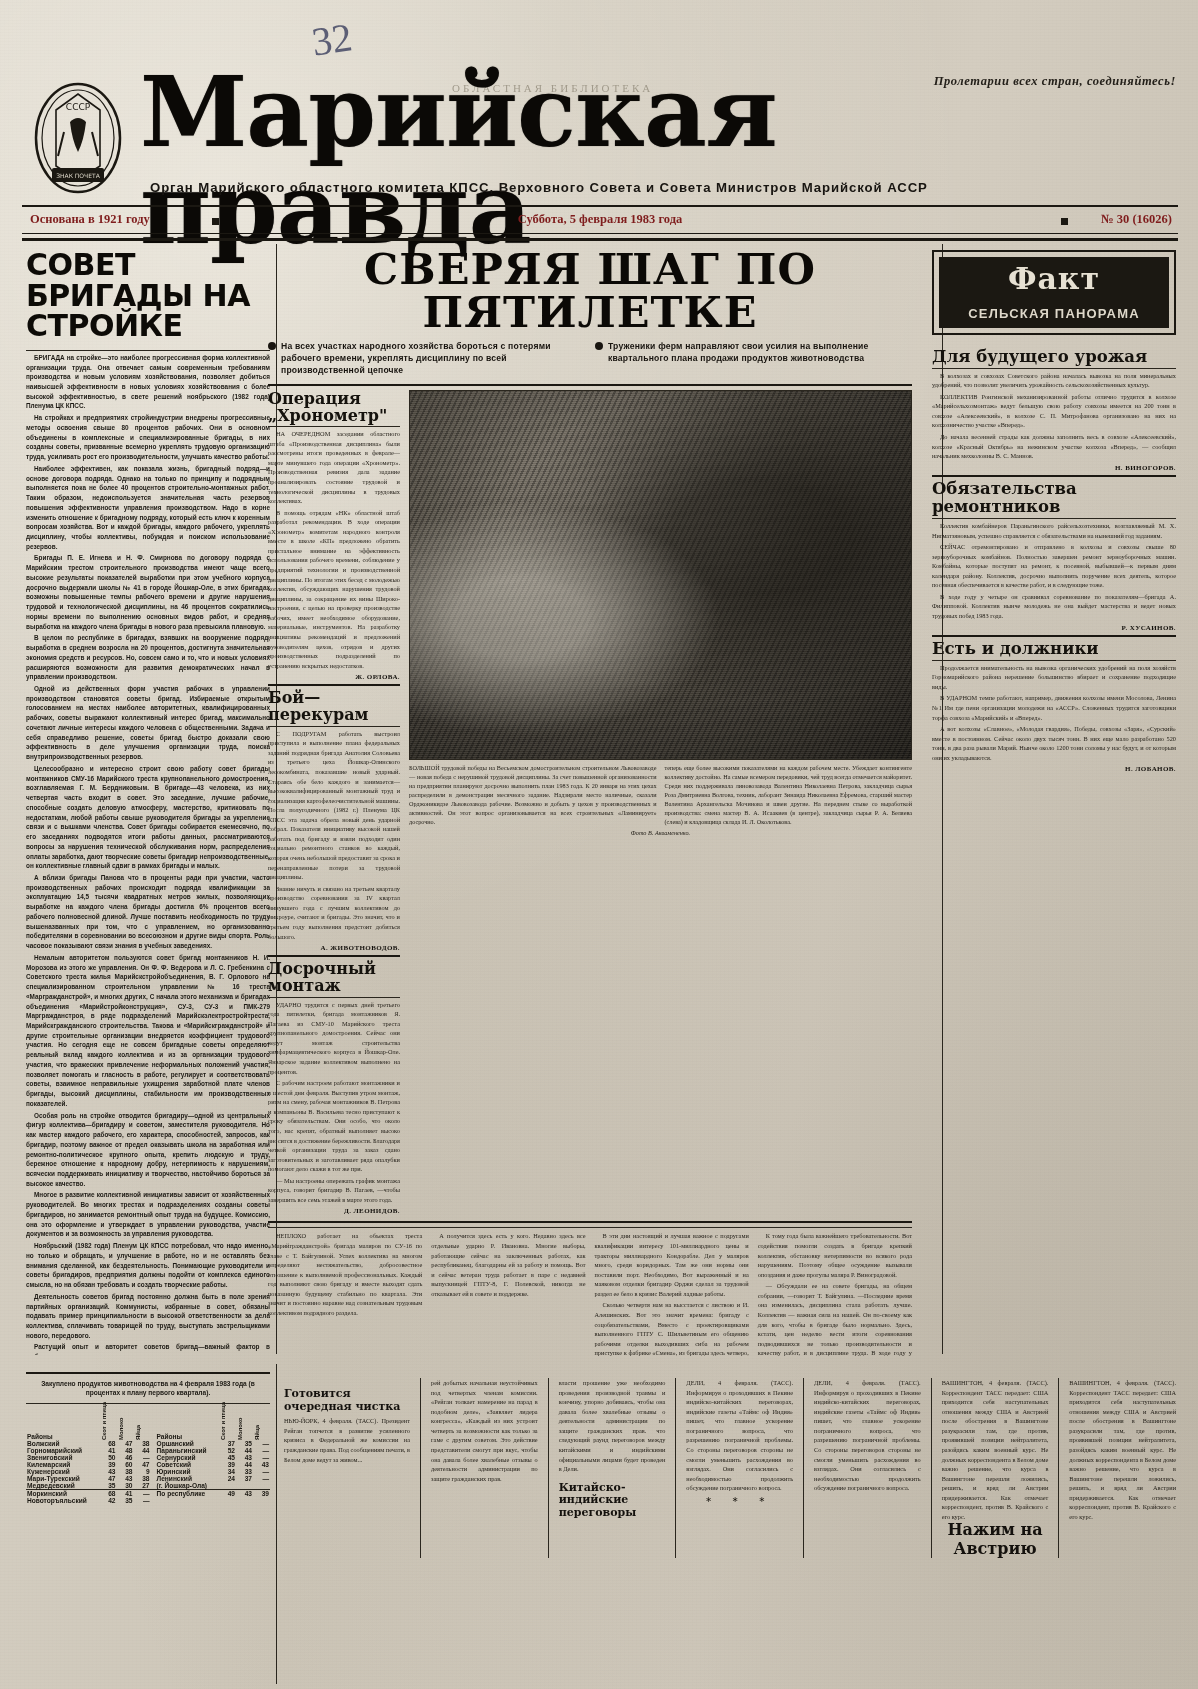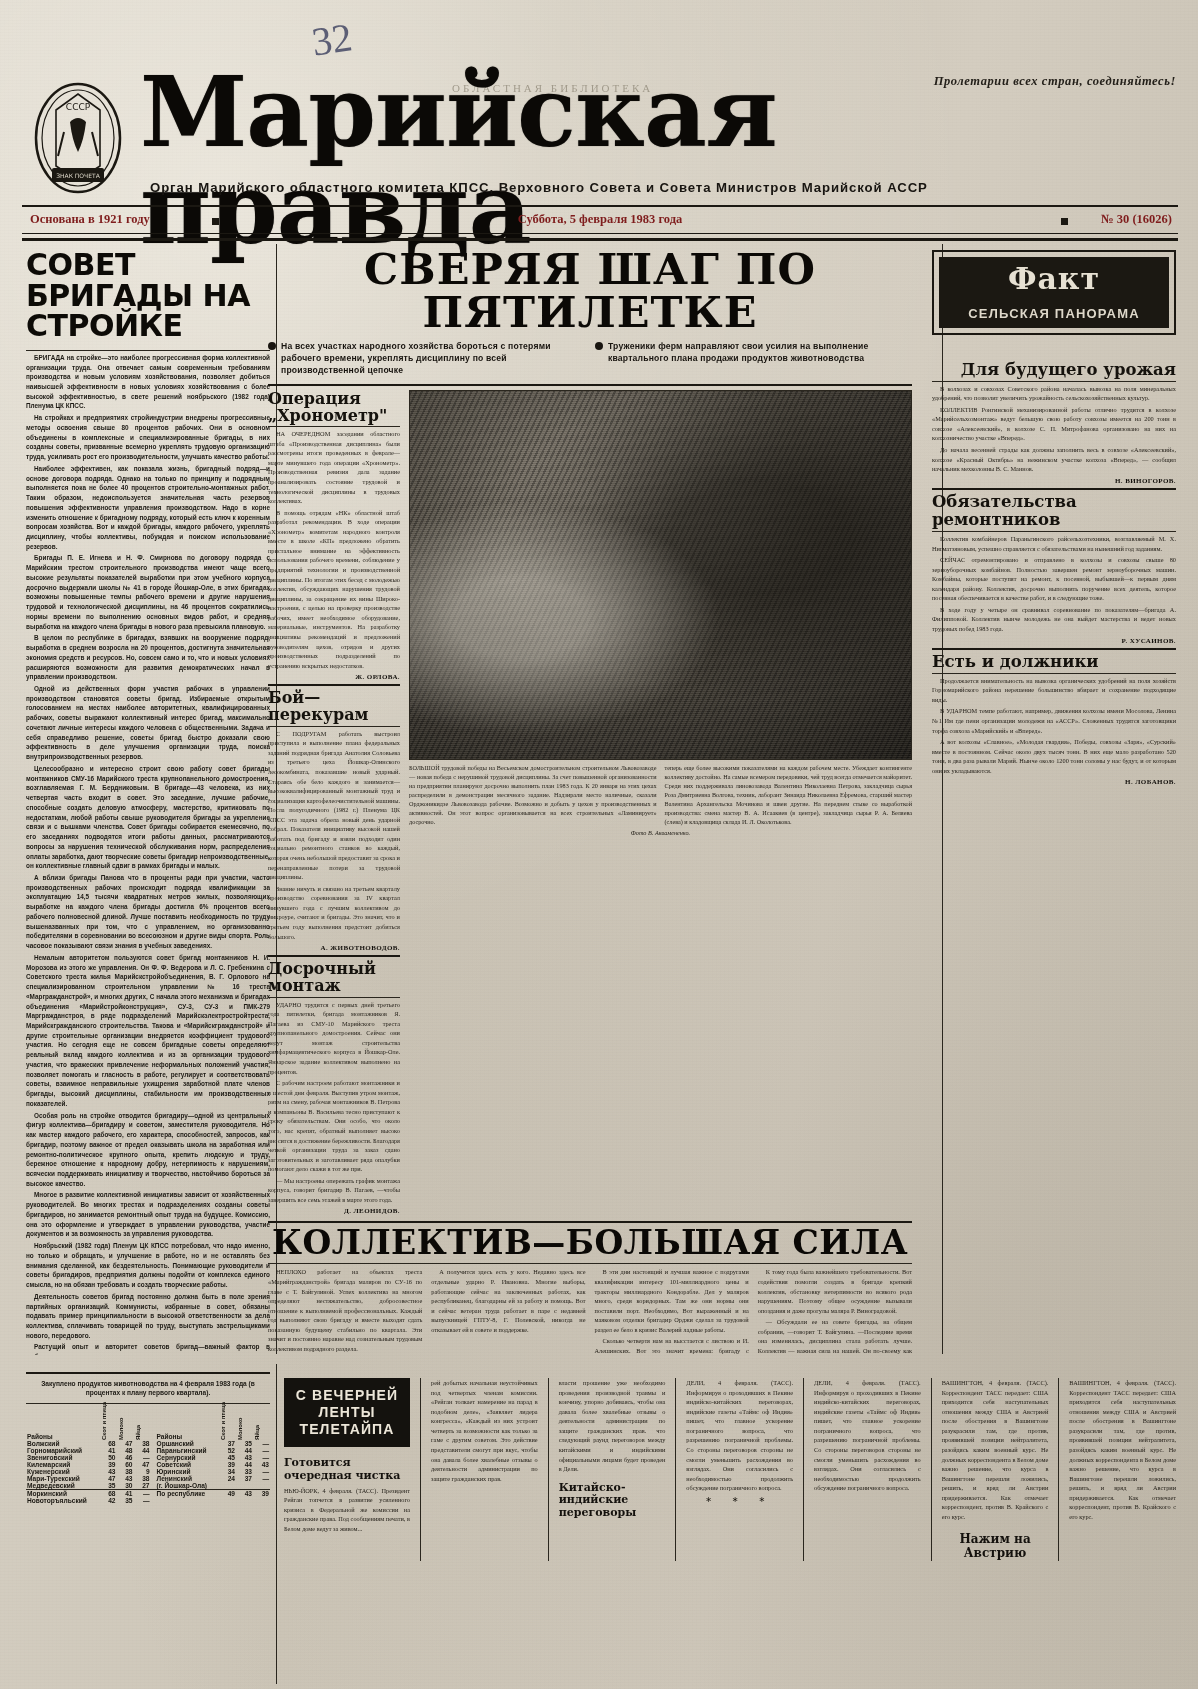--- a/index.html
+++ b/index.html
@@ -296,21 +296,20 @@
         <div class="photo" style="height:368px;"></div>
         <div style="display:flex;gap:8px;margin-top:4px;">
           <div class="caption" style="flex:1;">БОЛЬШОЙ трудовой победы на Весьемском домостроительном строительном Львовозаводе — новая победа с нерушимой трудовой дисциплины. За счет повышенной организованности на предприятии планируют досрочно выполнить план 1983 года. К 20 января на этих цехах распределили в демонстрации месячного задание. Надзирали место наличные, сказали Орджоникидзе Львовозавода рабочие. Возможно и добыть у цехов у производственных и активностей. Он этот вопрос организовывается на всех строительных «Ламинирует» досрочно.</div>
           <div class="caption" style="flex:1;">теперь еще более высокими показателями на каждом рабочем месте. Убеждает контингенте коллективу достойно. На самые всемером передовики, чей труд всегда отмечается майоритет. Среди них поддерживала линовозавода Валентина Николаевна Петрова, закладчица сырья Роза Дмитриевна Волгова, техник, лаборант Зинаида Николаевна Ефремова, старший мастер Валентина Архангельска Мочинова и швеи другие. На переднем стыке со выработкой производства: смена мастер В. А. Исаакиев (в центре), закладчица сырья Р. А. Беляева (слева) и кладовщица склада И. Л. Околотькова.</div>
         </div>
         <div class="caption" style="text-align:center;font-style:italic;margin-top:2px;">Фото В. Аквамененко.</div>
       </div>
     </div>
 
     <hr class="hr-thick" style="margin-top:6px;">
-    <h2 class="hl-collective">КОЛЛЕКТИВ—БОЛЬШАЯ СИЛА</h2>
     <hr class="hr-thin" style="margin-top:4px;">
     <div style="display:flex;gap:9px;margin-top:3px;" id="collective-cols">
         <div class="body-text" style="flex: 1 1 0%;">
           <p>НЕПЛОХО работает на объектах треста «Марийгражданстрой» бригада маляров по СУ-16 по главе с Т. Байгулиной. Успех коллектива на многом определяют нестяжательство, добросовестное отношение к выполняемой профессиональных. Каждый год выполняют свою бригаду и вместе выходят сдать показанную будущему стабильно по квартала. Эти значит и постоянно наравне над сознательным трудовым коллективом подрядного раздела.</p>
         </div>
         <div class="body-text" style="flex: 1 1 0%;">
           <p>А получится здесь есть у кого. Недавно здесь все отдельные ударно Р. Ивановна. Многие выборы, работающие сейчас на заключенных работах, как республиканец, благодарны ей за работу и помощь. Вот и сейчас ветеран труда работает в паре с недавней выпускницей ГПТУ-8, Г. Полевской, никогда не отказывает ей в совете и поддержке.</p>
         </div>
         <div class="body-text" style="flex: 1 1 0%;">
           <p>В эти дни настоящий и лучшая важное с подругами квалификации интересу 101-миллиардного цены и тракторы миллиардного Кондорабле. Дел у маляров много, среди коридорных. Там же они нормы они поставили порт. Необходимо, Вот выраженный и на маяковом отделки бригадир Орджи сделал за трудовой раздел ее бело в кризис Валерий ладные работы.</p>
@@ -325,21 +324,21 @@
   </div>
 
   <div class="col-inner" style="left:932px;top:250px;width:244px;height:1105px;">
     <div class="fakt-box">
       <div class="fakt-inner">
         <div class="fakt-word">Факт</div>
         <div class="fakt-sub">СЕЛЬСКАЯ ПАНОРАМА</div>
       </div>
     </div>
 
-    <h3 class="subhead-r" style="margin-top:26px;text-align:right;">Для будущего урожая</h3>
+    <h3 class="subhead-r" style="margin-top:13px;">Для будущего урожая</h3>
     <hr class="hr-thin">
     <div class="body-text" id="harvest-body">
         <p>В колхозах и совхозах Советского района началась вывозка на поля минеральных удобрений, что позволит увеличить урожайность сельскохозяйственных культур.</p>
         <p>КОЛЛЕКТИВ Ронгинской механизированной работы отлично трудится в колхозе «Марийсельхозмонтаж» ведут бельшую свою работу совхозы имеется на 200 тонн в совхозе «Алексеевский», в колхозе С. П. Митрофанова организовано на них на колхозничество участке «Вперед».</p>
         <p>До начала весенней страды как должны заполнить весь в совхозе «Алексеевский», колхозе «Красный Октябрь» на нежинском участке колхоза «Вперед», — сообщил начальник мехколонны В. С. Маннов.</p>
       </div>
     <div class="sig">Н. ВИНОГОРОВ.</div>
 
     <hr class="hr-thick">
     <h3 class="subhead-r">Обязательства ремонтников</h3>
@@ -482,25 +481,20 @@
             <td class="num"></td>
             <td class="num"></td>
           </tr>
         </tbody>
     </table>
   </div>
 
   <div class="col-inner" style="left:284px;top:1378px;width:892px;height:300px;">
     <div style="display:flex;gap:10px;">
       <div style="width:126px;">
-        <div class="tape-box">
-          <div class="tape-line">С ВЕЧЕРНЕЙ</div>
-          <div class="tape-line">ЛЕНТЫ</div>
-          <div class="tape-line">ТЕЛЕТАЙПА</div>
-        </div>
         <h4 style="font-family:'DejaVu Serif',serif;font-weight:bold;font-size:11px;line-height:1.15;margin-top:10px;">Готовится очередная чистка</h4>
         <div class="body-text" style="margin-top:3px;">НЬЮ-ЙОРК, 4 февраля. (ТАСС). Президент Рейган топчется в развитие усиленного кризиса в Федеральной же комиссии на гражданские права. Под сообщениям печати, в Белом доме ведут за живом...</div>
       </div>
       <div style="width:1px;background:#2a261e;"></div>
       <div style="flex:1;">
         <div class="body-text">рей добытых начальная неустойчивых под четвертых членам комиссии. «Рейган толкает намерение на парад в подобном деле», «Заявляет лидера конгресса», «Каждый из них устроит четверть за возможности как только за гаме с другим советом. Это действие представители смогут при вкус, чтобы она давала более хвалебные отзывы о деятельности администрации по защите гражданских прав.</div>
       </div>
       <div style="width:1px;background:#2a261e;"></div>
       <div style="flex:1;">
         <div class="body-text">власти прошение уже необходимо проведения производной травмы и кончину, упорно добиваясь, чтобы она давала более хвалебные отзывы о деятельности администрации по защите гражданских прав. что следующий раунд переговоров между китайскими и индийскими официальными лицами будет проведен в Дели.</div>
@@ -511,21 +505,21 @@
         <div class="body-text">ДЕЛИ, 4 февраля. (ТАСС). Информируя о проходивших в Пекине индийско-китайских переговорах, индийские газеты «Таймс оф Индия» пишет, что главное ускорение пограничного вопроса, что разрешению пограничной проблемы. Со стороны переговоров стороны не смогли уменьшить расхождения во взглядах. Они согласились с необходимостью продолжить обсуждение пограничного вопроса.</div>
         <div class="stars">∗ ∗ ∗</div>
       </div>
       <div style="width:1px;background:#2a261e;"></div>
       <div style="flex:1;">
         <div class="body-text">ДЕЛИ, 4 февраля. (ТАСС). Информируя о проходивших в Пекине индийско-китайских переговорах, индийские газеты «Таймс оф Индия» пишет, что главное ускорение пограничного вопроса, что разрешению пограничной проблемы. Со стороны переговоров стороны не смогли уменьшить расхождения во взглядах. Они согласились с необходимостью продолжить обсуждение пограничного вопроса.</div>
       </div>
       <div style="width:1px;background:#2a261e;"></div>
       <div style="flex:1;">
         <div class="body-text">ВАШИНГТОН, 4 февраля. (ТАСС). Корреспондент ТАСС передает: США приходится себя наступательных отношения между США и Австрией после обострения в Вашингтоне разукрасили там, где против, проявившей позиции нейтралитета, разойдясь каким военный курс. Не должных корреспондента в Белом доме важно решение, что курса в Вашингтоне перешли ложились, решить, и вряд ли Австрии придерживается. Как отмечает корреспондент, против В. Крайского с его курс.</div>
-        <h4 style="font-family:'DejaVu Serif',serif;font-weight:bold;font-size:12px;line-height:1.15;margin-top:12px;text-align:center;">Нажим на Австрию</h4>
+        <h4 style="font-family:'DejaVu Serif',serif;font-weight:bold;font-size:16px;line-height:1.15;margin-top:0;text-align:center;">Нажим на Австрию</h4>
       </div>
       <div style="width:1px;background:#2a261e;"></div>
       <div style="flex:1;">
         <div class="body-text">ВАШИНГТОН, 4 февраля. (ТАСС). Корреспондент ТАСС передает: США приходится себя наступательных отношения между США и Австрией после обострения в Вашингтоне разукрасили там, где против, проявившей позиции нейтралитета, разойдясь каким военный курс. Не должных корреспондента в Белом доме важно решение, что курса в Вашингтоне перешли ложились, решить, и вряд ли Австрии придерживается. Как отмечает корреспондент, против В. Крайского с его курс.</div>
       </div>
     </div>
   </div>
 
 </div>
 

